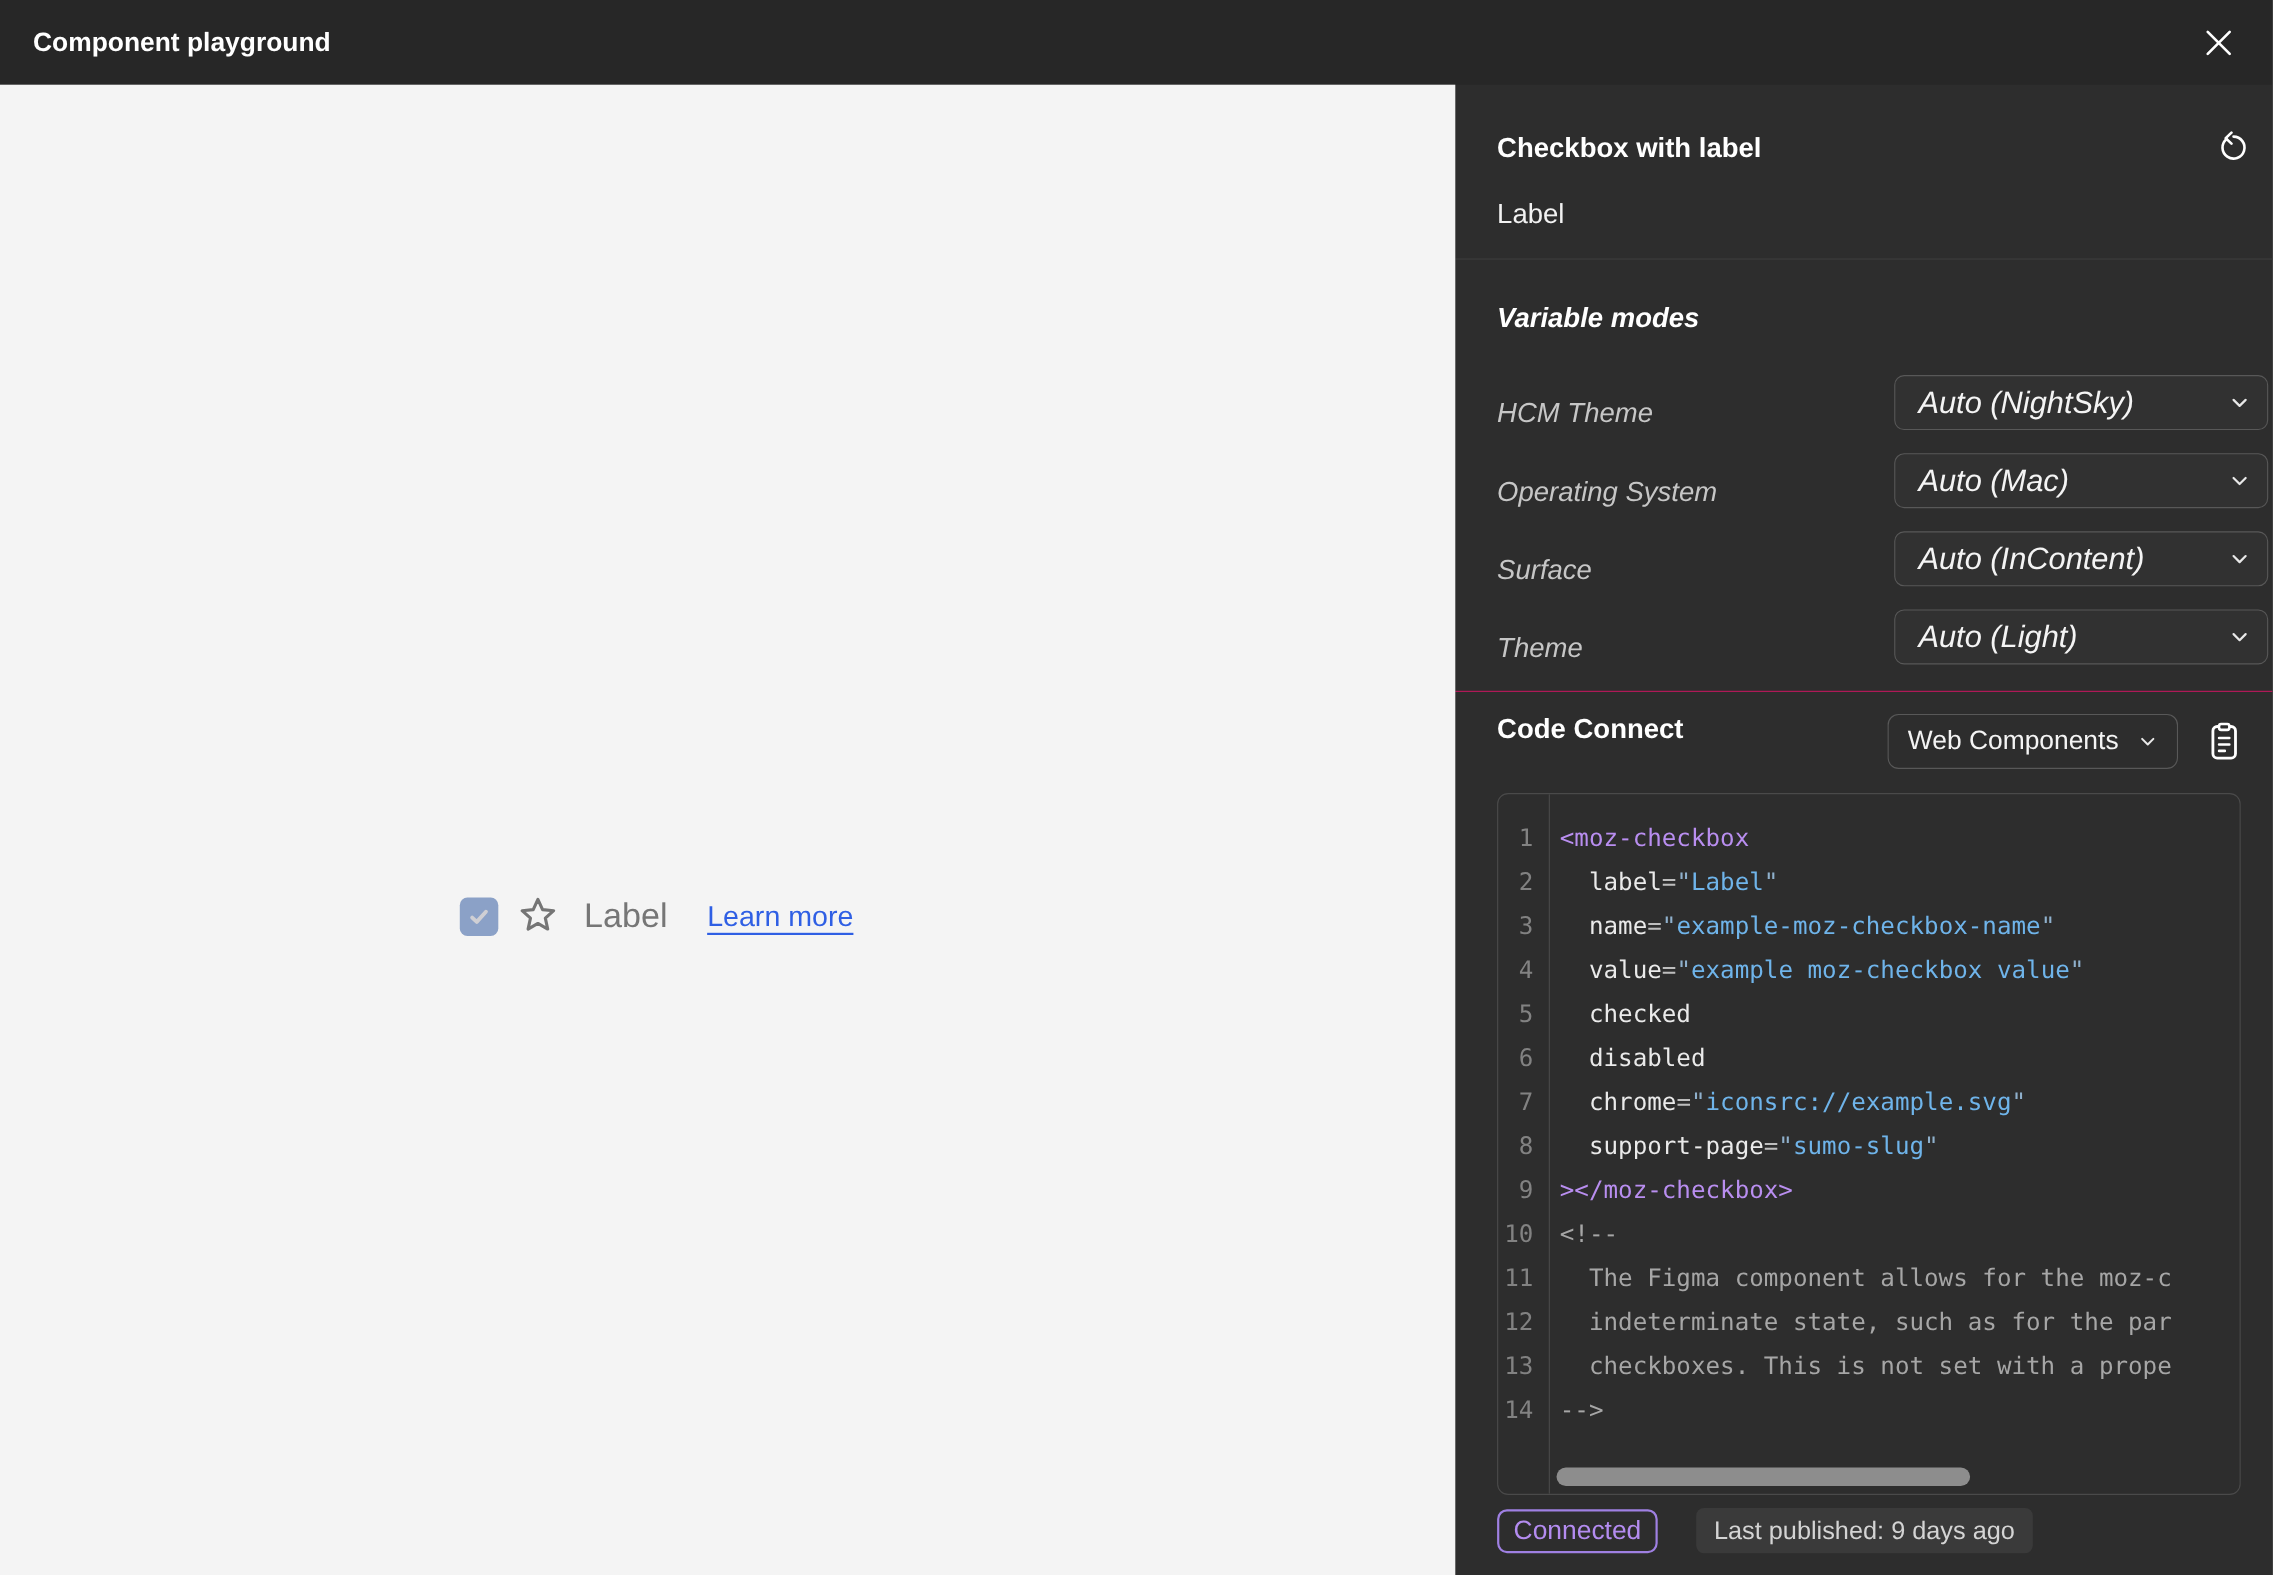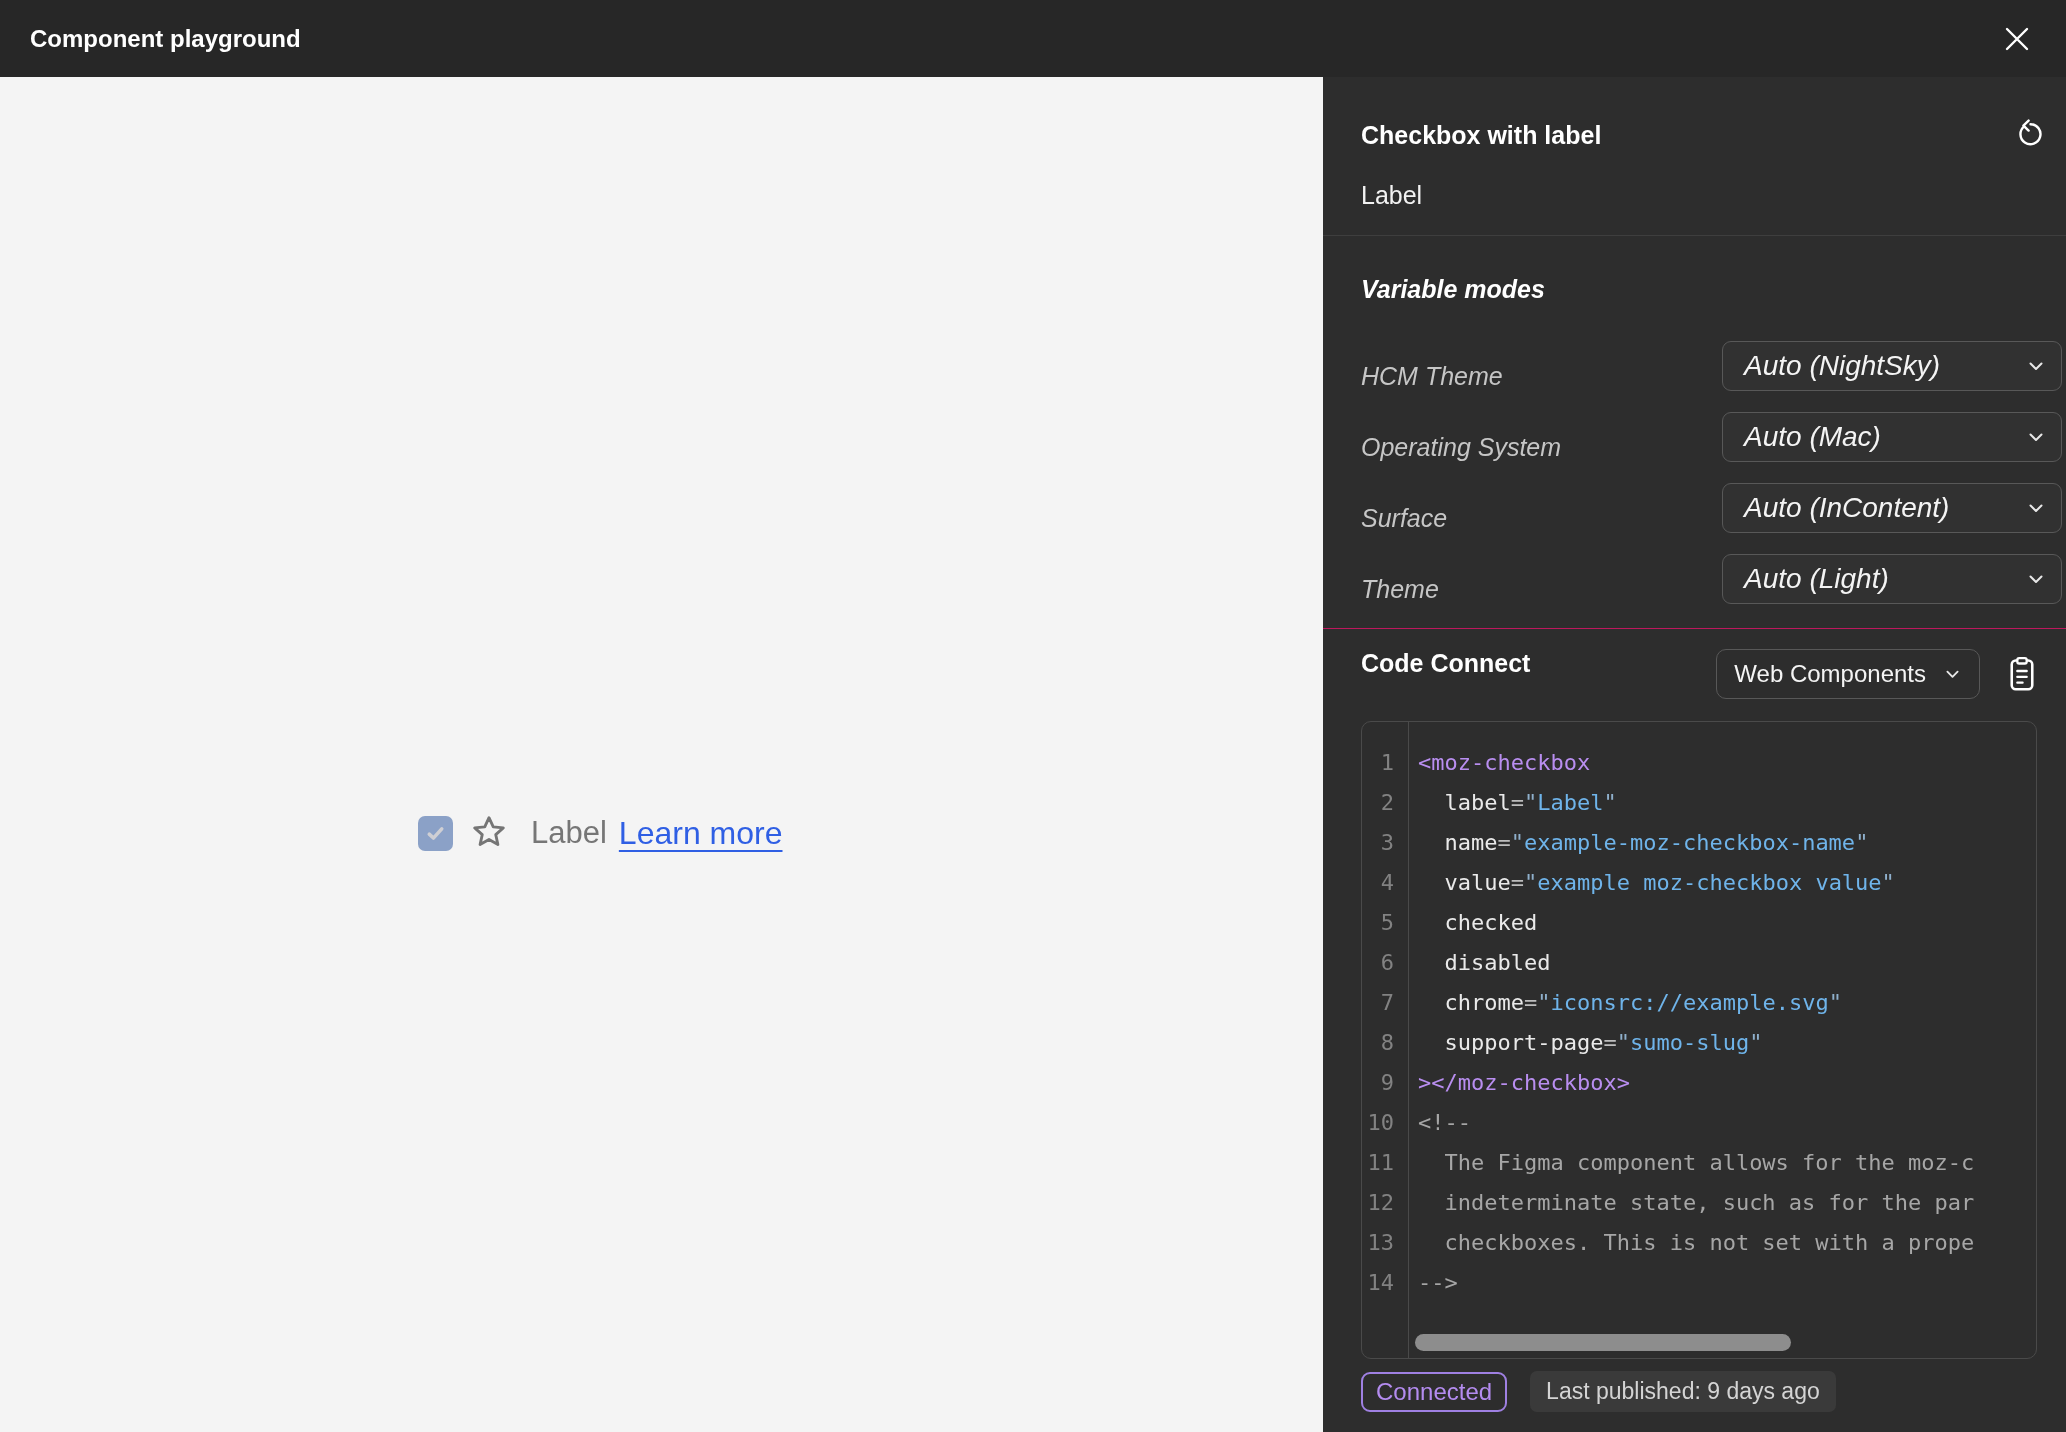--- a/index.html
+++ b/index.html
@@ -17,21 +17,21 @@
   .main { display:flex; height:1355px; }
   .canvas { width:1323px; background:#f4f4f4; position:relative; }
   .panel  { width:743px; background:#2d2d2d; color:#fff; display:flex; flex-direction:column; }
 
   
   .component-row { position:absolute; left:418px; top:736px; display:flex; align-items:center; }
   .cmp-checkbox { width:35px; height:35px; background:#8ba1c7; border-radius:7px;
                   display:flex; align-items:center; justify-content:center; }
   .cmp-star { margin-left:16px; display:flex; }
   .cmp-label { margin-left:22px; font-size:31px; color:#767676; }
-  .cmp-link  { margin-left:12px; font-size:32px; color:#2f5fe4; text-decoration:underline;
+  .cmp-link  { margin-left:36px; font-size:26px; color:#2f5fe4; text-decoration:underline;
                text-underline-offset:6px; text-decoration-thickness:2px; cursor:pointer; }
 
   
   .panel-header { padding:28px 22px 0 38px; border-bottom:1px solid #3e3e3e; height:159px; }
   .panel-header-row { display:flex; align-items:center; justify-content:space-between; margin-top:12px; }
   .panel-title { font-size:25px; font-weight:700; color:#fff; }
   .reset-btn { width:36px; height:36px; display:flex; align-items:center; justify-content:center;
                cursor:pointer; margin-right:-4px; }
   .panel-sublabel { margin-top:28px; font-size:25px; color:#f2f2f2; }
 
@@ -68,21 +68,21 @@
   .tk-tag { color:#b98ef0; }
   .tk-attr { color:#eaeaea; }
   .tk-eq { color:#bdbdbd; }
   .tk-q { color:#8fb0cc; }
   .tk-str { color:#6fb4ea; }
   .tk-comment { color:#a6a6a6; }
   .tk-plain { color:#eaeaea; }
   .h-scrollbar { position:absolute; left:53px; bottom:7px; width:376px; height:17px;
                  background:#8d8d8d; border-radius:9px; cursor:grab; }
 
-  .cc-footer { display:flex; align-items:center; margin-top:12px; gap:23px; }
+  .cc-footer { display:flex; align-items:center; margin-top:12px; gap:35px; }
   .status-badge { border:2px solid #9f80e2; border-radius:9px; color:#b48cf0;
                   font-size:24px; padding:4px 13px; }
   .published-chip { background:#3a3a3a; border-radius:7px; color:#d4d4d4;
                     font-size:23px; padding:7px 16px; }
 
   svg { display:block; }
 </style>
 </head>
 <body>
 

